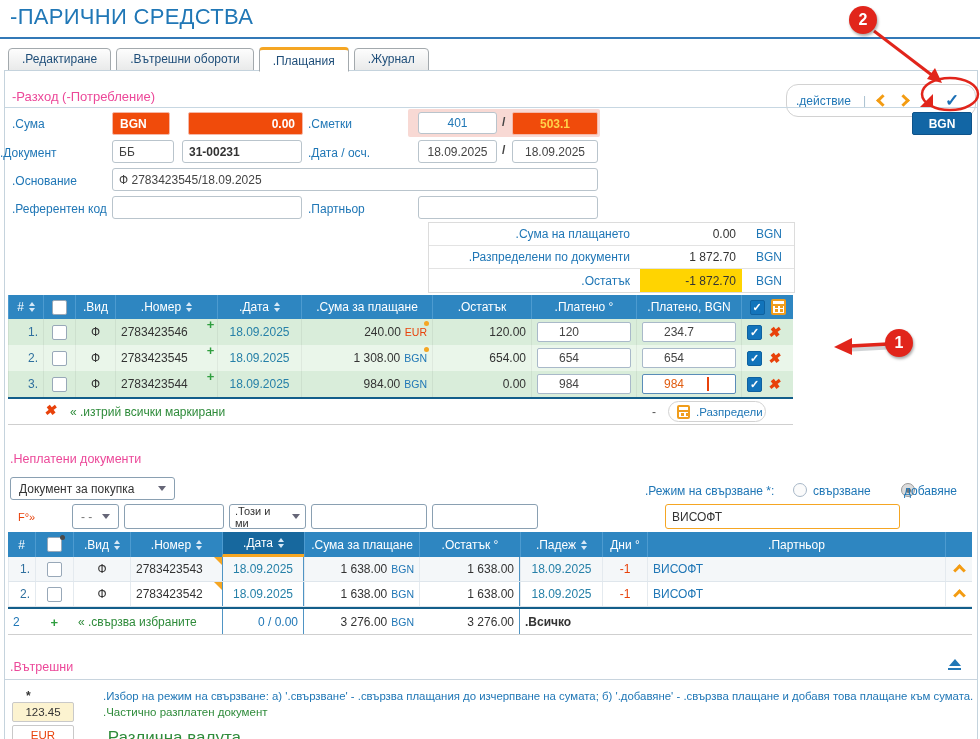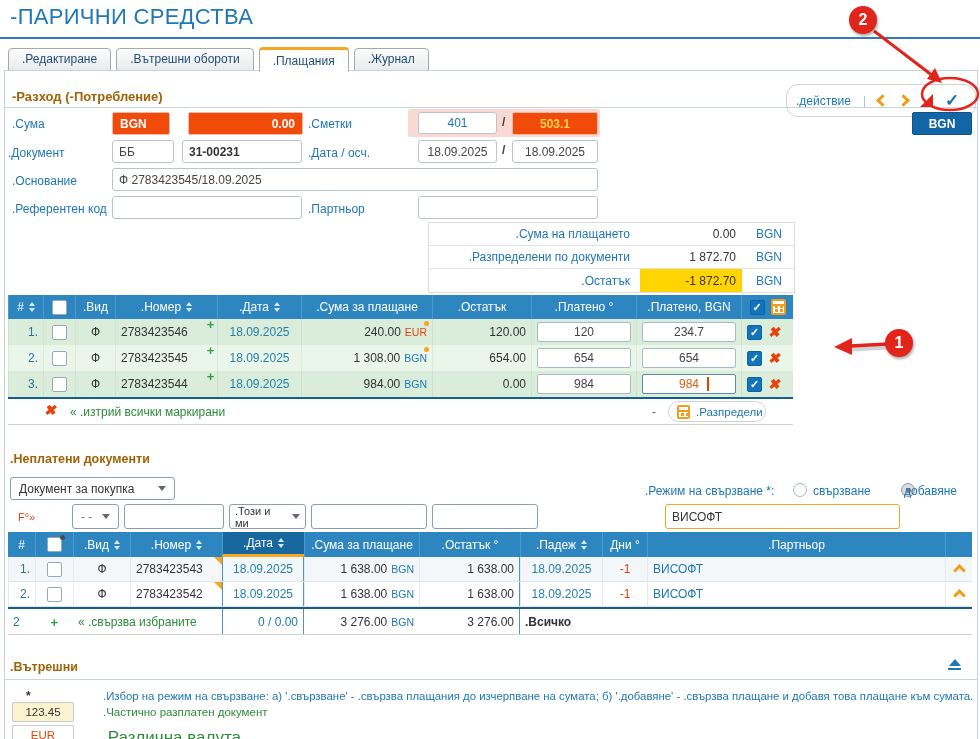--- a/index.html
+++ b/index.html
@@ -9,21 +9,21 @@
 
 .page-title{font-size:22px;color:#2077b6;letter-spacing:.3px}
 .title-rule{height:2px;background:#3379b7}
 .tabs{display:flex;gap:5px;align-items:flex-end}
 .tab{height:23px;line-height:21px;padding:0 13px;border:1px solid #a3a9ad;border-radius:4px 4px 0 0;background:linear-gradient(#fdfdfd,#e9eaea);color:#1f4e79;cursor:pointer;white-space:nowrap}
 .tab.active{height:25px;line-height:22px;background:#fff;border-top:3px solid #f5a623;border-bottom:1px solid #fff;position:relative;z-index:3;margin-bottom:-1px}
 .panel{border:1px solid #c5d3dd;border-bottom:none;background:#fff}
 
 .lbl{color:#2077b6}
 .b{font-weight:bold}
-.navy{color:#a16207;font-weight:bold;font-size:13px}
+.navy{color:#ec4899;font-weight:normal;font-size:13px}
 .inp{border:1px solid #b9c4cc;border-radius:3px;background:#fff;color:#444;display:flex;align-items:center;padding:5px 6px}
 .inp.ctr{justify-content:center}
 input.real{border:1px solid #b9c4cc;border-radius:3px;background:#fff;color:#444;font:12px "Liberation Sans",sans-serif;padding:0 6px}
 .orange{background:#f04b0b;border:1px solid #f5b8a8;border-radius:2px;color:#fff;font-weight:bold;display:flex;align-items:center}
 .pinkstrip{background:#f8d9d4;border-radius:2px}
 .slash{color:#444;font-weight:bold}
 
 .pill{border:1px solid #d2d2d2;border-radius:12px;display:flex;align-items:center;padding:0 9px;gap:12px;background:#fff}
 .chv{width:9px;height:9px;border-top:3px solid #f39c12;border-left:3px solid #f39c12;display:inline-block}
 .chv.l{transform:rotate(-45deg)}
@@ -72,21 +72,21 @@
 .plus-mini{position:absolute;top:0;right:3px;line-height:11px}
 .corner{position:absolute;top:0;right:0;width:0;height:0;border-top:8px solid #f5a623;border-left:8px solid transparent}
 .cb{width:15px;height:15px;border:1px solid #98a8b8;background:#fff;border-radius:2px;display:inline-flex;align-items:center;justify-content:center;position:relative;cursor:pointer;flex:none}
 .cb.on{background:#1274bb;border-color:#0f62a0}
 .cb.on::after{content:"✓";color:#fff;font-size:11px;font-weight:bold;line-height:1}
 .hdot{position:absolute;top:-3px;right:-4px;width:5px;height:5px;border-radius:50%;background:#4a4a4a}
 .x-icon::after{content:"✖";color:#e8420b;font-size:14px;font-weight:bold}
 .calc{position:relative;width:15px;height:16px;background:#f09d1c;border-radius:2px;flex:none}
 .calc::before{content:"";position:absolute;left:2px;right:2px;top:2px;height:3px;background:#fff}
 .calc::after{content:"";position:absolute;left:2px;right:2px;top:7px;bottom:2px;background-image:repeating-linear-gradient(90deg,#fff 0 2px,transparent 2px 5px),repeating-linear-gradient(0deg,#fff 0 1.5px,transparent 1.5px 4px)}
-.cinp{width:100%;height:20px;border:1px solid #a9b9c9;border-radius:2px;text-align:center;padding:0 13px;font:12px "Liberation Sans",sans-serif;color:#444;background:#fff}
+.cinp{width:100%;height:20px;border:1px solid #a9b9c9;border-radius:2px;text-align:left;padding:0 21px;font:12px "Liberation Sans",sans-serif;color:#444;background:#fff}
 .iw{position:relative;width:100%}
 .cinp.foc{border-color:#5a8cb8;color:#e05c10}
 .caret{position:absolute;right:27px;top:3px;width:2px;height:14px;background:#e8420b}
 .tealline{background:#135e8a}
 .grayline{background:#cfcfcf}
 .greenlink{color:#2e8b3a;cursor:pointer}
 .chvu{width:9px;height:9px;border-top:3px solid #f39c12;border-left:3px solid #f39c12;transform:rotate(45deg);display:inline-block;margin-top:3px}
 
 .selbox{border:1px solid #8aa0b2;border-radius:3px;background:#fff;display:flex;align-items:center;padding:0 8px;color:#333;cursor:pointer;justify-content:space-between}
 .selchev{width:0;height:0;border-left:4px solid transparent;border-right:4px solid transparent;border-top:5px solid #667;flex:none;margin-left:6px}
@@ -136,21 +136,21 @@
     <span class="check-icon"></span>
   </div>
   <div class="abs" style="left:5px;top:107px;width:972px;height:1px;background:#c7d7e2"></div>
 
   
   <div class="abs btn-bgn" style="left:912px;top:112px;width:60px;height:23px">BGN</div>
 
   
   <div class="abs lbl" style="left:12px;top:117px">.Сума</div>
   <div class="abs lbl" style="left:308px;top:117px">.Сметки</div>
-  <div class="abs lbl" style="left:8px;top:146px">.Документ</div>
+  <div class="abs lbl" style="left:0;top:146px">.Документ</div>
   <div class="abs lbl" style="left:308px;top:146px">.Дата / осч.</div>
   <div class="abs lbl" style="left:12px;top:174px">.Основание</div>
   <div class="abs lbl" style="left:12px;top:202px">.Референтен код</div>
   <div class="abs lbl" style="left:308px;top:202px">.Партньор</div>
 
   
   <div class="abs orange" style="left:112px;top:112px;width:58px;height:23px;padding-left:7px">BGN</div>
   <div class="abs orange" style="left:188px;top:112px;width:115px;height:23px;justify-content:flex-end;padding-right:7px">0.00</div>
   <div class="abs pinkstrip" style="left:408px;top:109px;width:192px;height:28px"></div>
   <div class="abs inp ctr" style="left:418px;top:112px;width:79px;height:22px;color:#2077b6">401</div>

